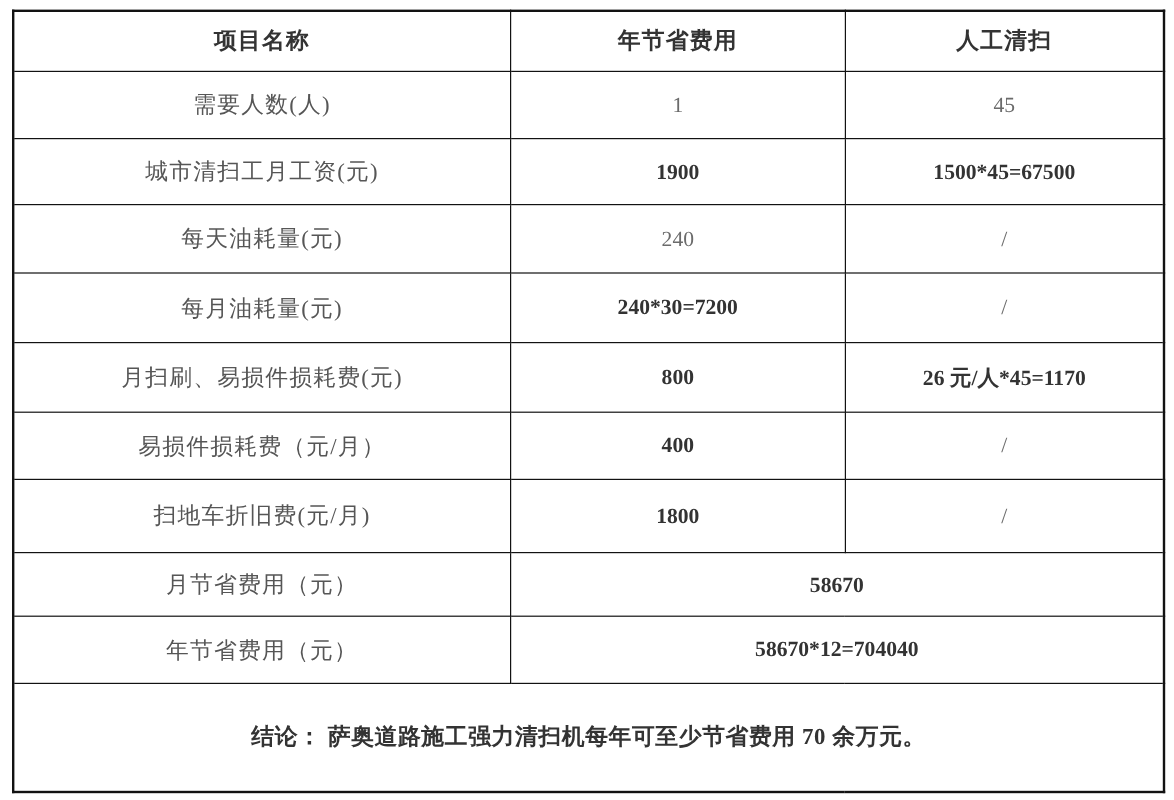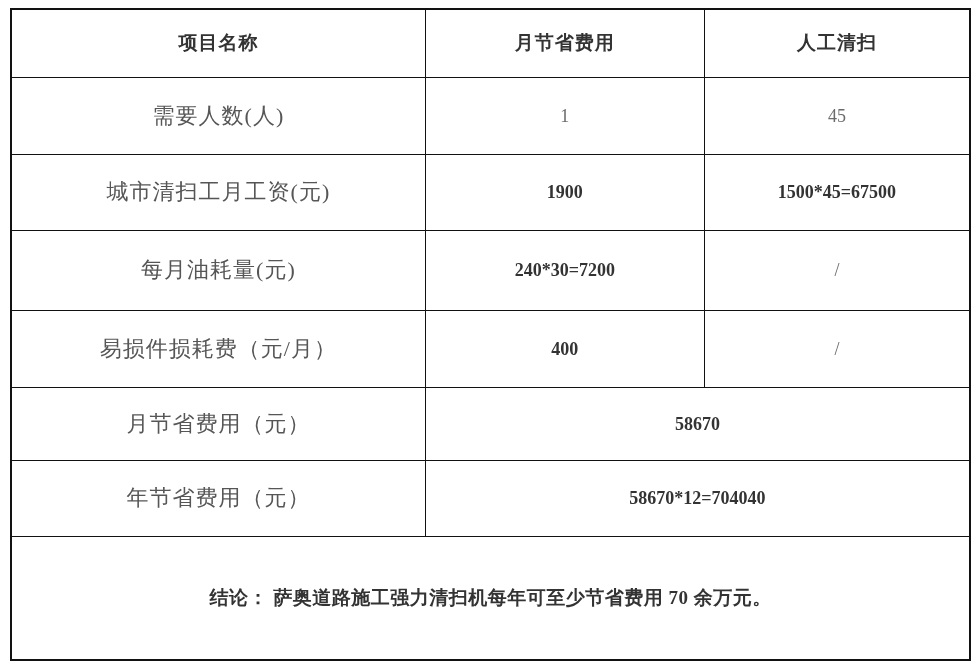--- a/index.html
+++ b/index.html
@@ -36,21 +36,21 @@
   col.c2 { width: 29.1%; }
   col.c3 { width: 27.7%; }
 
   th.hdr {
     font-size: 19px;
     font-weight: bold;
     color: #333333;
     letter-spacing: 1px;
   }
   td.label {
-    font-size: 22px;
+    font-size: 19px;
     font-weight: normal;
     color: #565656;
     letter-spacing: 1px;
   }
   td.val {
     font-size: 18px;
     font-weight: bold;
     color: #333333;
   }
   td.val.light {
@@ -71,42 +71,57 @@
   <table class="cost-table">
     <colgroup>
       <col class="c1">
         <col class="c2">
         <col class="c3">
     </colgroup>
 
     <tbody>
         <tr style="height:47px">
       <th class="hdr">项目名称</th>
-      <th class="hdr">月节省费用</th>
+      <th class="hdr">年节省费用</th>
       <th class="hdr">人工清扫</th>
     </tr>
 
     <tr style="height:53px">
       <td class="label">需要人数(人)</td>
       <td class="val light">1</td>
       <td class="val light">45</td>
     </tr>
     <tr style="height:52px">
       <td class="label">城市清扫工月工资(元)</td>
       <td class="val">1900</td>
       <td class="val">1500*45=67500</td>
     </tr>
+    <tr style="height:53px">
+      <td class="label">每天油耗量(元)</td>
+      <td class="val light">240</td>
+      <td class="val light">/</td>
+    </tr>
     <tr style="height:55px">
       <td class="label">每月油耗量(元)</td>
       <td class="val">240*30=7200</td>
       <td class="val light">/</td>
     </tr>
+    <tr style="height:54px">
+      <td class="label">月扫刷、易损件损耗费(元)</td>
+      <td class="val">800</td>
+      <td class="val">26 元/人*45=1170</td>
+    </tr>
     <tr style="height:53px">
       <td class="label">易损件损耗费（元/月）</td>
       <td class="val">400</td>
+      <td class="val light">/</td>
+    </tr>
+    <tr style="height:57px">
+      <td class="label">扫地车折旧费(元/月)</td>
+      <td class="val">1800</td>
       <td class="val light">/</td>
     </tr>
 
     <tr style="height:50px">
       <td class="label">月节省费用（元）</td>
       <td class="val" colspan="2">58670</td>
     </tr>
     <tr style="height:52px">
       <td class="label">年节省费用（元）</td>
       <td class="val" colspan="2">58670*12=704040</td>

